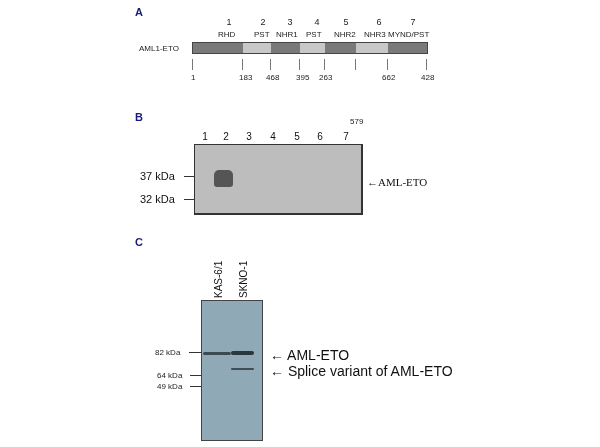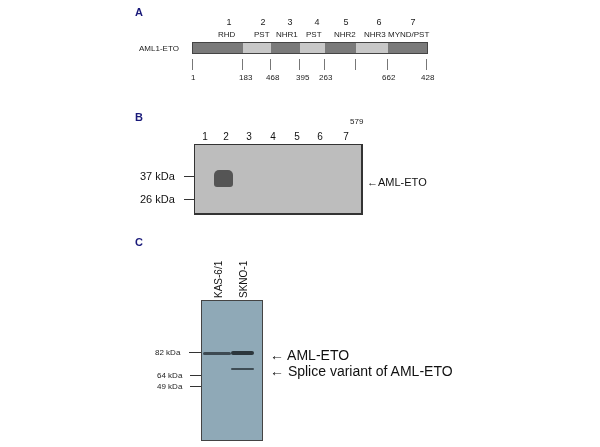--- a/index.html
+++ b/index.html
@@ -91,27 +91,27 @@
 <div class="lane-b" style="left:199px;">1</div>
 <div class="lane-b" style="left:220px;">2</div>
 <div class="lane-b" style="left:243px;">3</div>
 <div class="lane-b" style="left:267px;">4</div>
 <div class="lane-b" style="left:291px;">5</div>
 <div class="lane-b" style="left:314px;">6</div>
 <div class="lane-b" style="left:340px;">7</div>
 
 <div class="abs lbl-lg" style="left:140px;top:170px;">37 kDa</div>
 <div class="marker-line" style="left:184px;top:176px;width:10px;"></div>
-<div class="abs lbl-lg" style="left:140px;top:193px;">26 kDa</div>
+<div class="abs lbl-lg" style="left:140px;top:193px;">32 kDa</div>
 <div class="marker-line" style="left:184px;top:199px;width:10px;"></div>
 
 <div class="blot-b"></div>
 <div class="band-b"></div>
 
-<div class="abs lbl-lg" style="left:367px;top:176px;">←AML-ETO</div>
+<div class="abs lbl-lg" style="left:367px;top:176px;font-family:Liberation Serif, serif;">←AML-ETO</div>
 
 <div class="abs panel-letter" style="left:135px;top:236px;">C</div>
 
 <div class="lane-c" style="left:213px;top:298px;">KAS-6/1</div>
 <div class="lane-c" style="left:238px;top:298px;">SKNO-1</div>
 
 <div class="blot-c"></div>
 <div class="band-c" style="left:203px;top:352px;width:28px;background:#3d4a52;"></div>
 <div class="band-c" style="left:231px;top:351px;width:23px;height:4px;background:#2c363c;"></div>
 <div class="band-c" style="left:231px;top:368px;width:23px;height:2px;background:#3f4d55;"></div>

